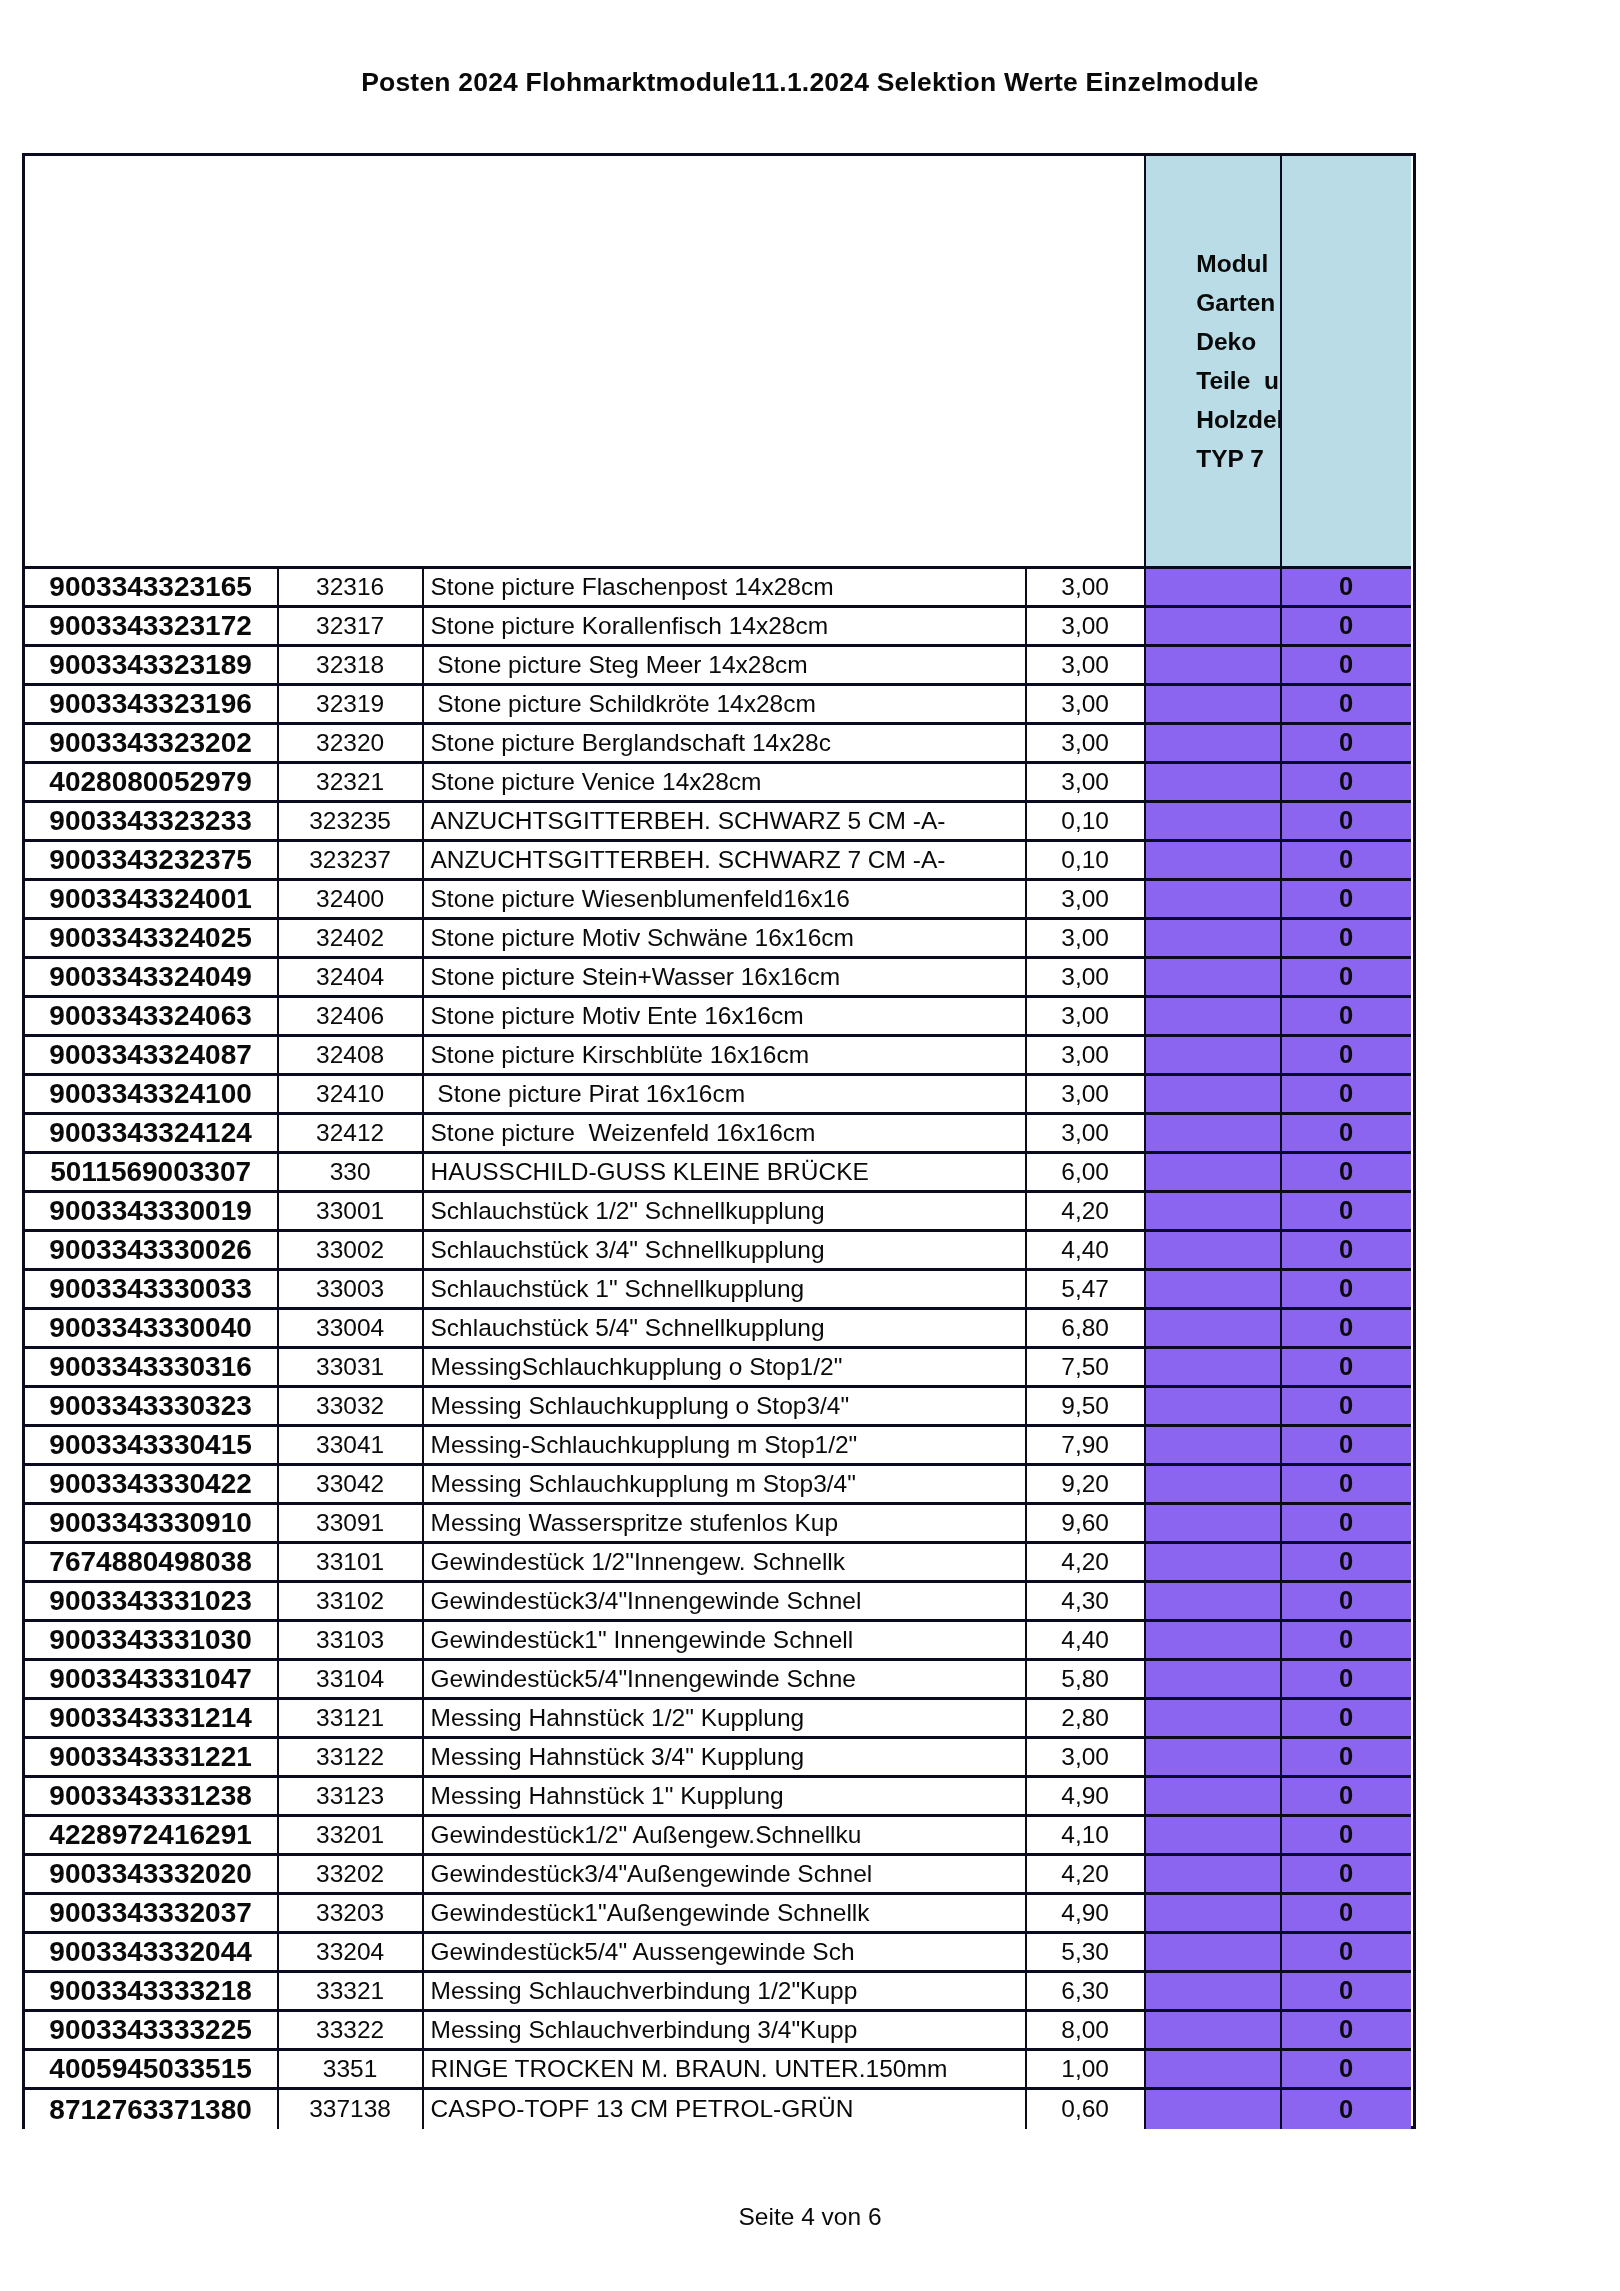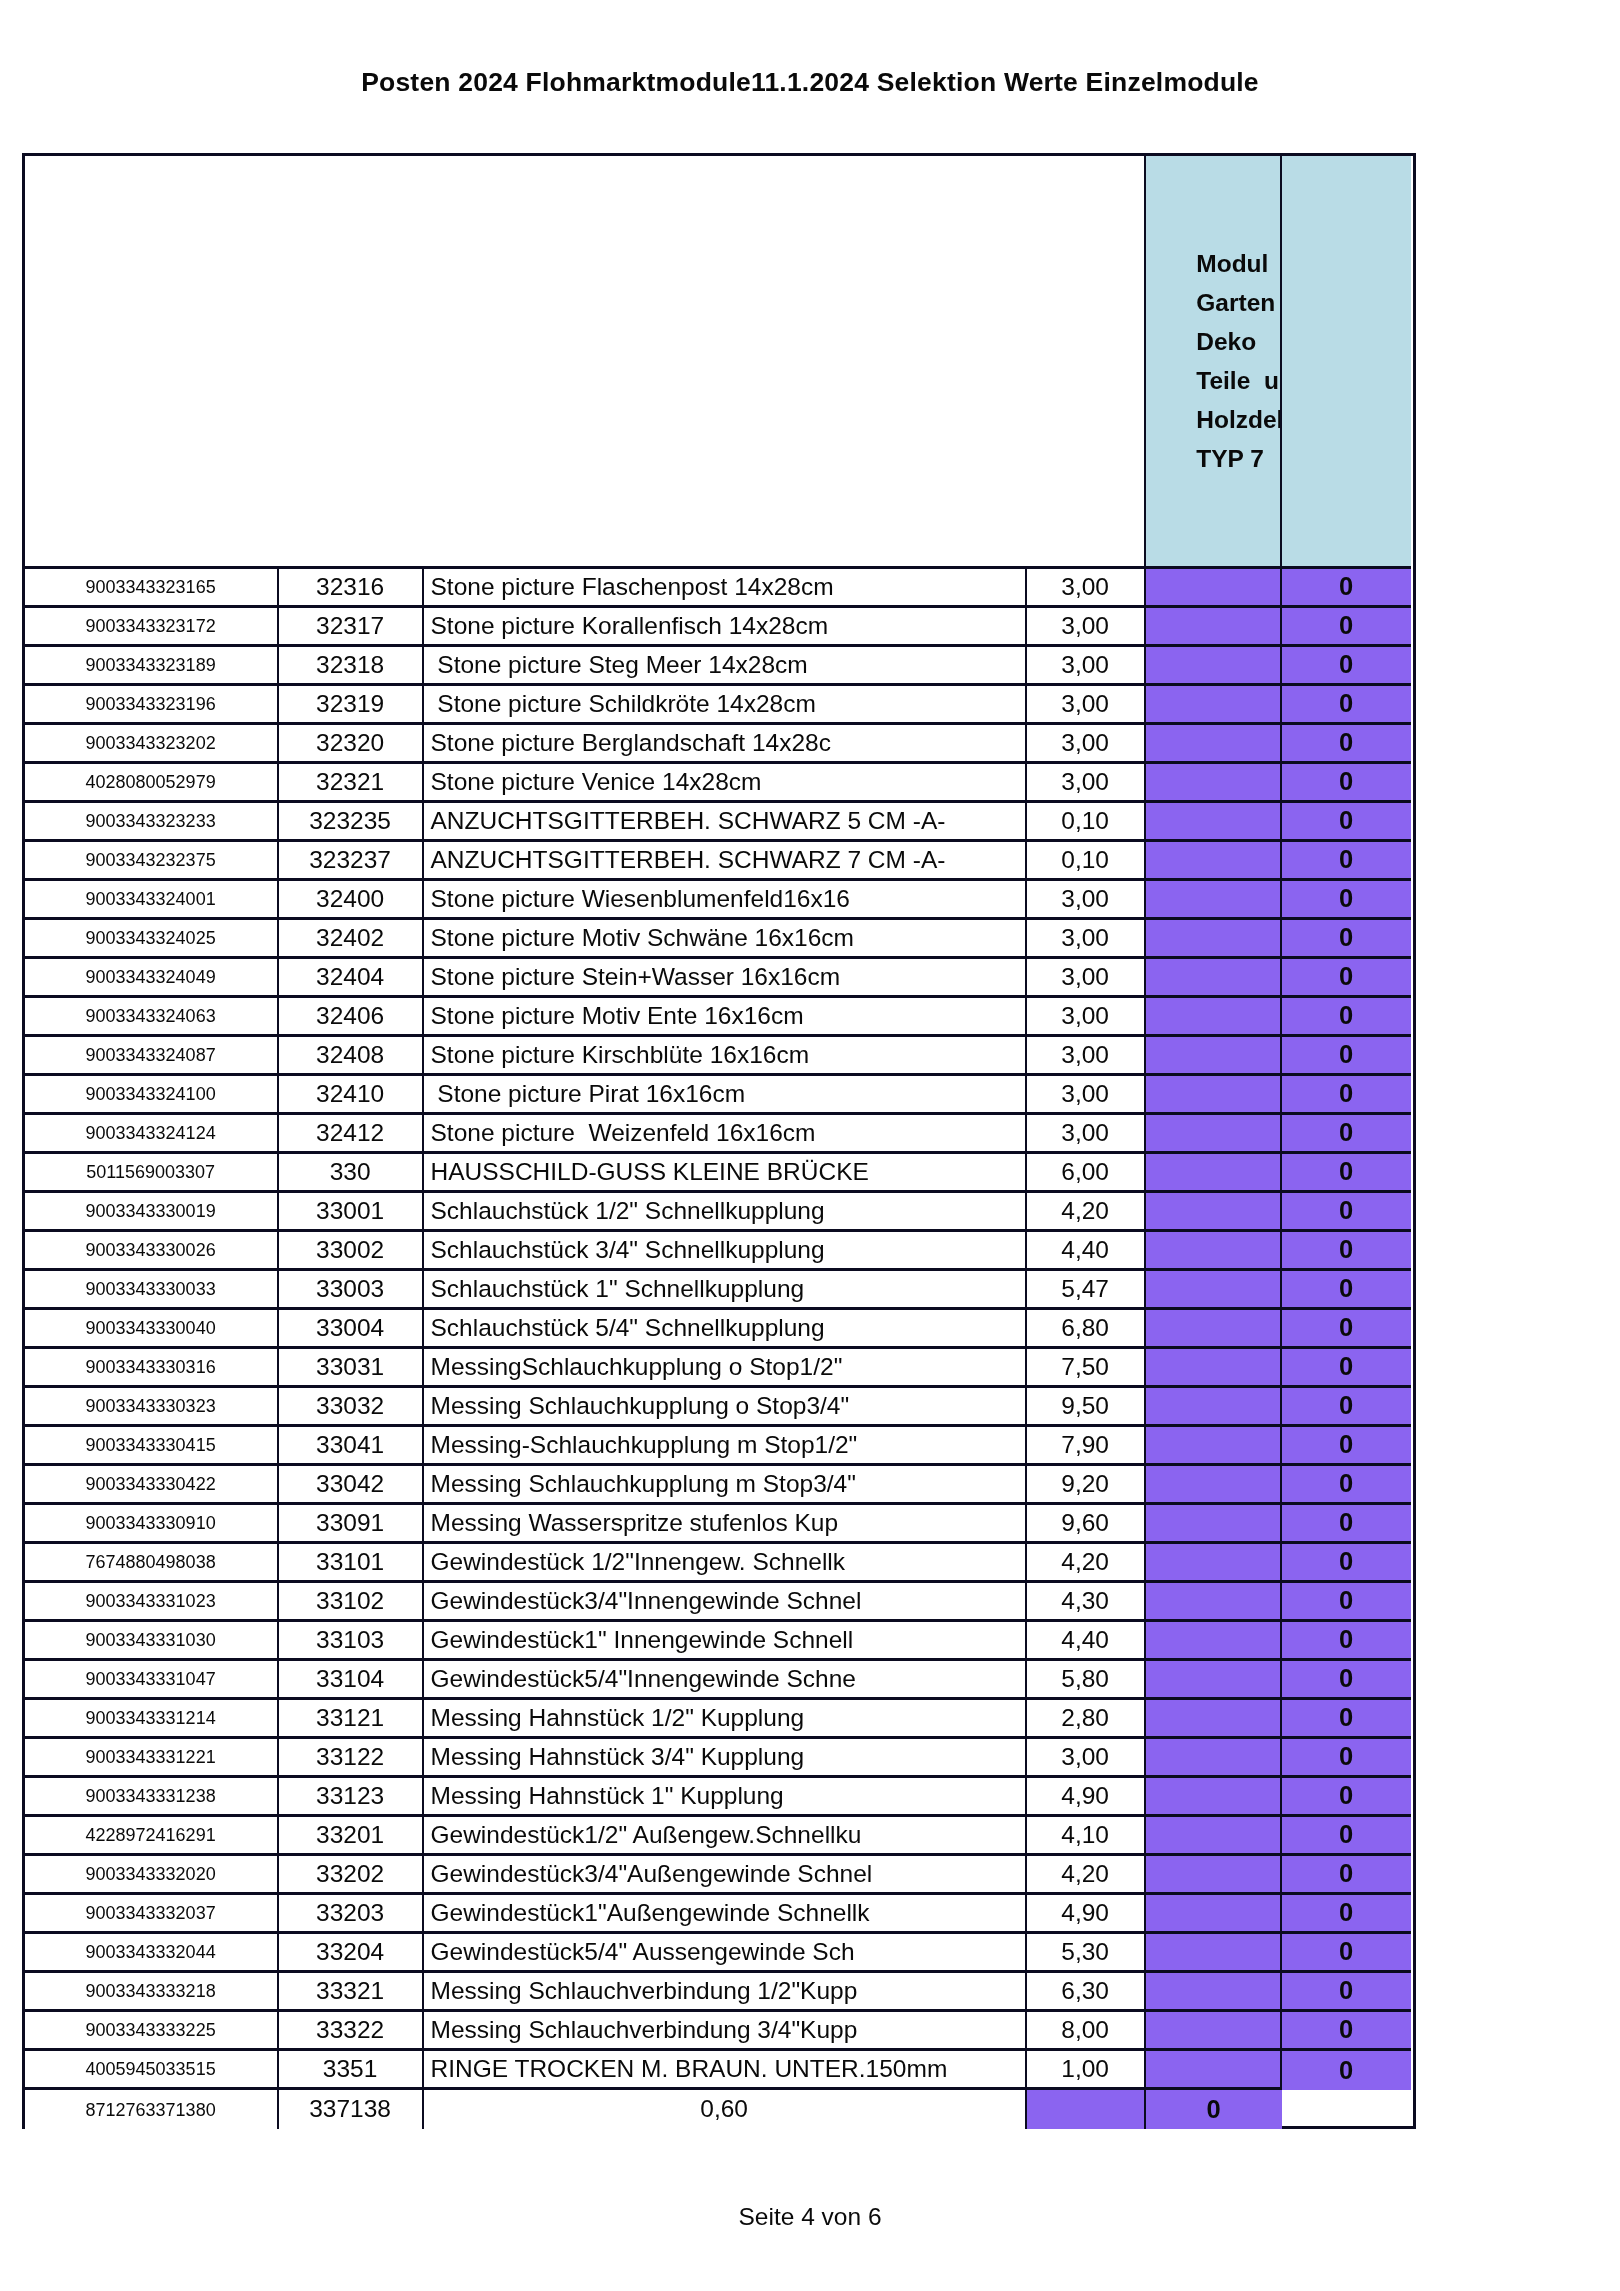--- a/index.html
+++ b/index.html
@@ -47,21 +47,21 @@
     background:var(--blue);
     align-items:center;
     padding-left:38px;
   }
   .module-lines{
     padding-left:12.7px;
     font-weight:700;font-size:24.5px;line-height:39px;
     white-space:pre;
   }
   .ean,.art,.price{justify-content:center;white-space:pre;}
-  .ean{font-size:18px;}
+  .ean{font-size:28px;font-weight:bold;}
   .desc{justify-content:flex-start;padding-left:6.9px;white-space:pre;text-align:right;}
   .mod{background:var(--purple);}
   .qty{
     background:var(--purple);
     justify-content:center;font-weight:700;font-size:25.5px;
   }
   .page-footer{
     position:absolute;left:0;top:2203px;width:100%;
     text-align:center;font-size:24.5px;white-space:pre;
   }
@@ -306,19 +306,20 @@
     <div class="cell mod"></div>
     <div class="cell qty last-col">0</div>
     <div class="cell ean">4005945033515</div>
     <div class="cell art">3351</div>
     <div class="cell desc">RINGE TROCKEN M. BRAUN. UNTER.150mm</div>
     <div class="cell price">1,00</div>
     <div class="cell mod"></div>
     <div class="cell qty last-col">0</div>
     <div class="cell ean">8712763371380</div>
     <div class="cell art">337138</div>
+    <div class="cell desc">CASPO-TOPF 13 CM PETROL-GRÜN</div>
     <div class="cell price">0,60</div>
     <div class="cell mod"></div>
     <div class="cell qty last-col">0</div>
   </div>
 
 <div class="page-footer">Seite 4 von 6</div>
 
 
 </body></html>

